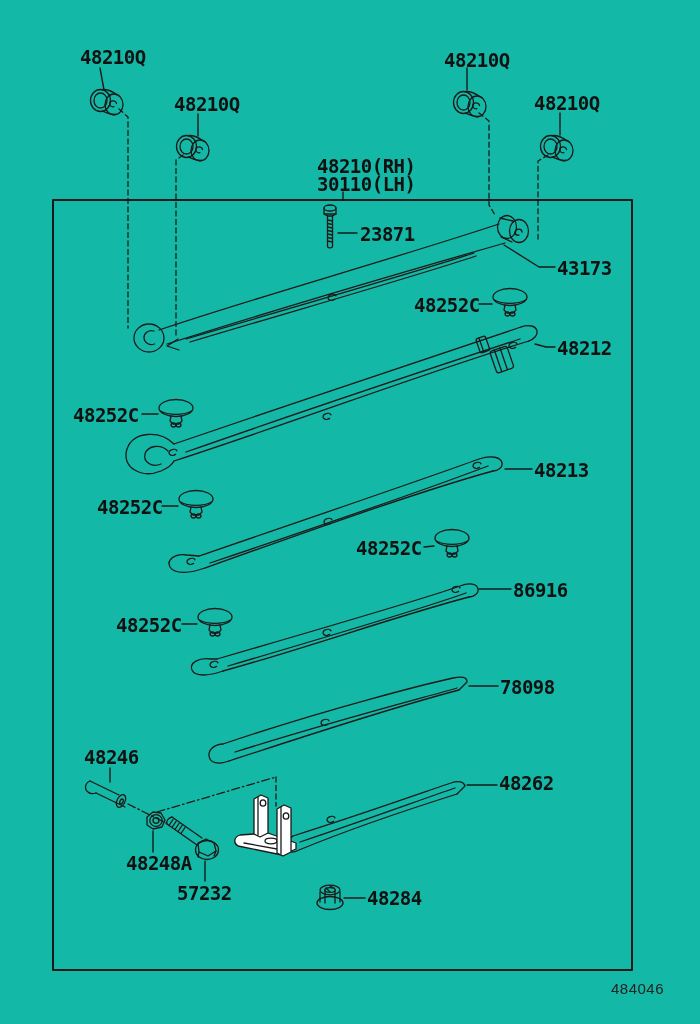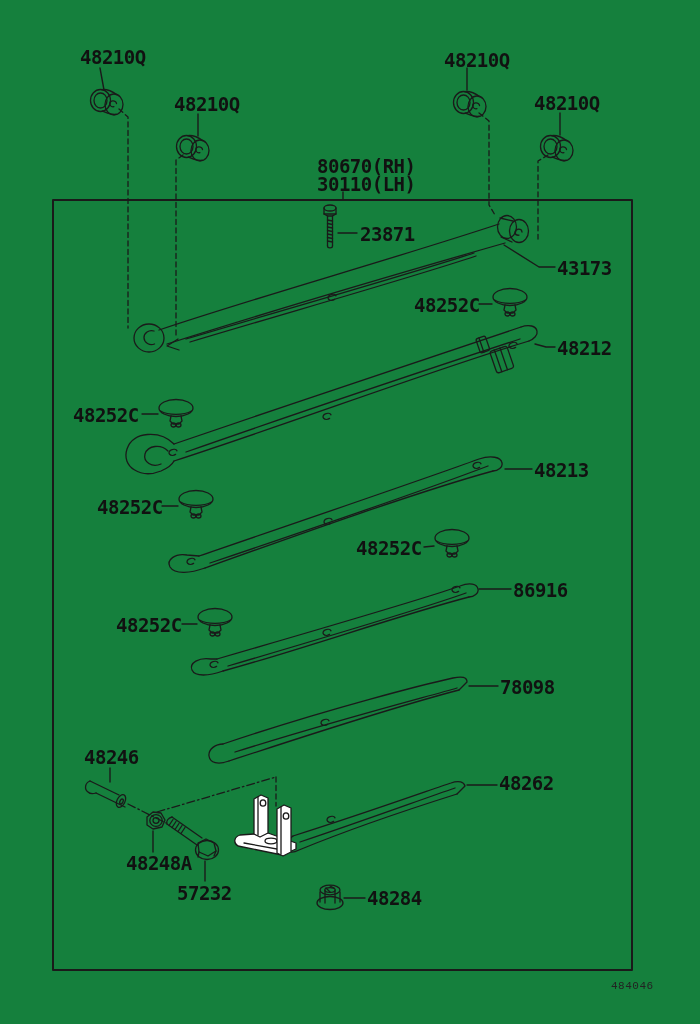--- a/index.html
+++ b/index.html
@@ -1,28 +1,28 @@
 <!DOCTYPE html>
 <html><head>
 <meta charset="utf-8">
 <style>
   html,body{margin:0;padding:0;background:#ffffff;}
   .canvas{
-    position:relative;width:700px;height:1024px;background:#15803d;
+    position:relative;width:700px;height:1024px;background:#14b8a6;
     overflow:hidden;font-family:"DejaVu Sans Mono", monospace;
   }
   .canvas svg{position:absolute;left:0;top:0;}
   .lbl{
     position:absolute;font-family:"DejaVu Sans Mono", monospace;
     font-weight:bold;font-size:19px;line-height:18px;letter-spacing:-0.5px;
     color:#111;white-space:nowrap;
   }
   .ref{
-    position:absolute;font-family:Liberation Mono, monospace;
-    font-weight:normal;font-size:11px;color:#222;letter-spacing:0.5px;
+    position:absolute;font-family:Liberation Sans, sans-serif;
+    font-weight:normal;font-size:15px;color:#222;letter-spacing:0.5px;
   }
 </style>
 </head>
 <body>
 
 <div class="canvas">
 
 <svg width="700" height="1024" viewBox="0 0 700 1024" fill="none" stroke="#1a1a1a" stroke-width="1.3" stroke-linecap="round" stroke-linejoin="round">
 
   <defs>
@@ -217,21 +217,21 @@
     <path d="M 205,861 L 205,881"></path>
     <path d="M 344,898 L 365,898"></path>
   </g>
 </svg>
 
 <div class="lbl" style="left:80px;top:48px">48210Q</div>
 <div class="lbl" style="left:174px;top:95px">48210Q</div>
 <div class="lbl" style="left:444px;top:51px">48210Q</div>
 <div class="lbl" style="left:534px;top:94px">48210Q</div>
 
-<div class="lbl" style="left:317px;top:157px">80670(RH)</div>
+<div class="lbl" style="left:317px;top:157px">48210(RH)</div>
 <div class="lbl" style="left:317px;top:175px">30110(LH)</div>
 
 <div class="lbl" style="left:360px;top:225px">23871</div>
 <div class="lbl" style="left:557px;top:259px">43173</div>
 <div class="lbl" style="left:414px;top:296px">48252C</div>
 <div class="lbl" style="left:557px;top:339px">48212</div>
 <div class="lbl" style="left:73px;top:406px">48252C</div>
 <div class="lbl" style="left:534px;top:461px">48213</div>
 <div class="lbl" style="left:97px;top:498px">48252C</div>
 <div class="lbl" style="left:356px;top:539px">48252C</div>

